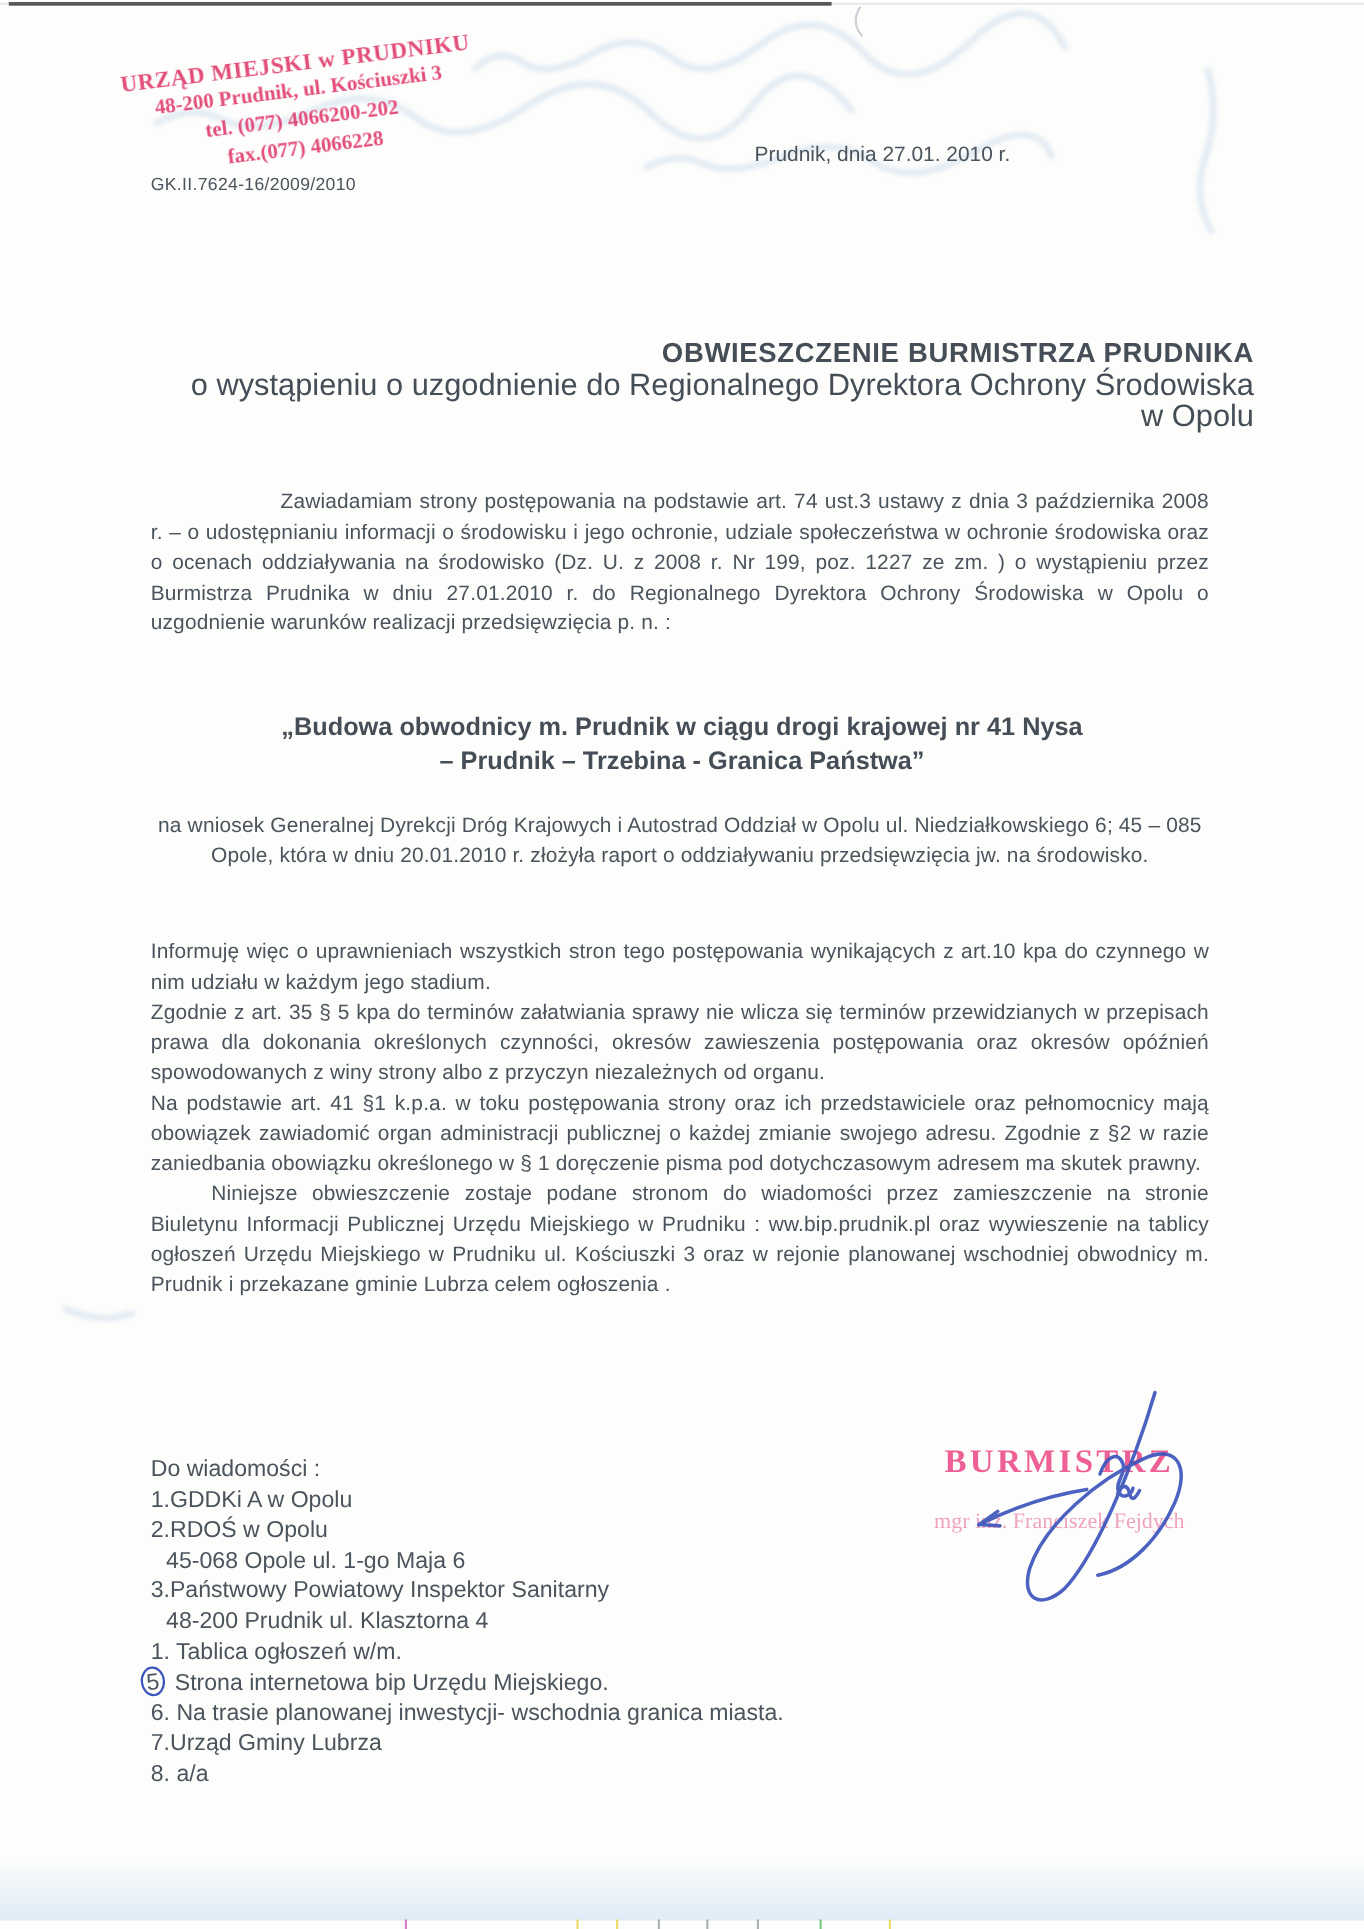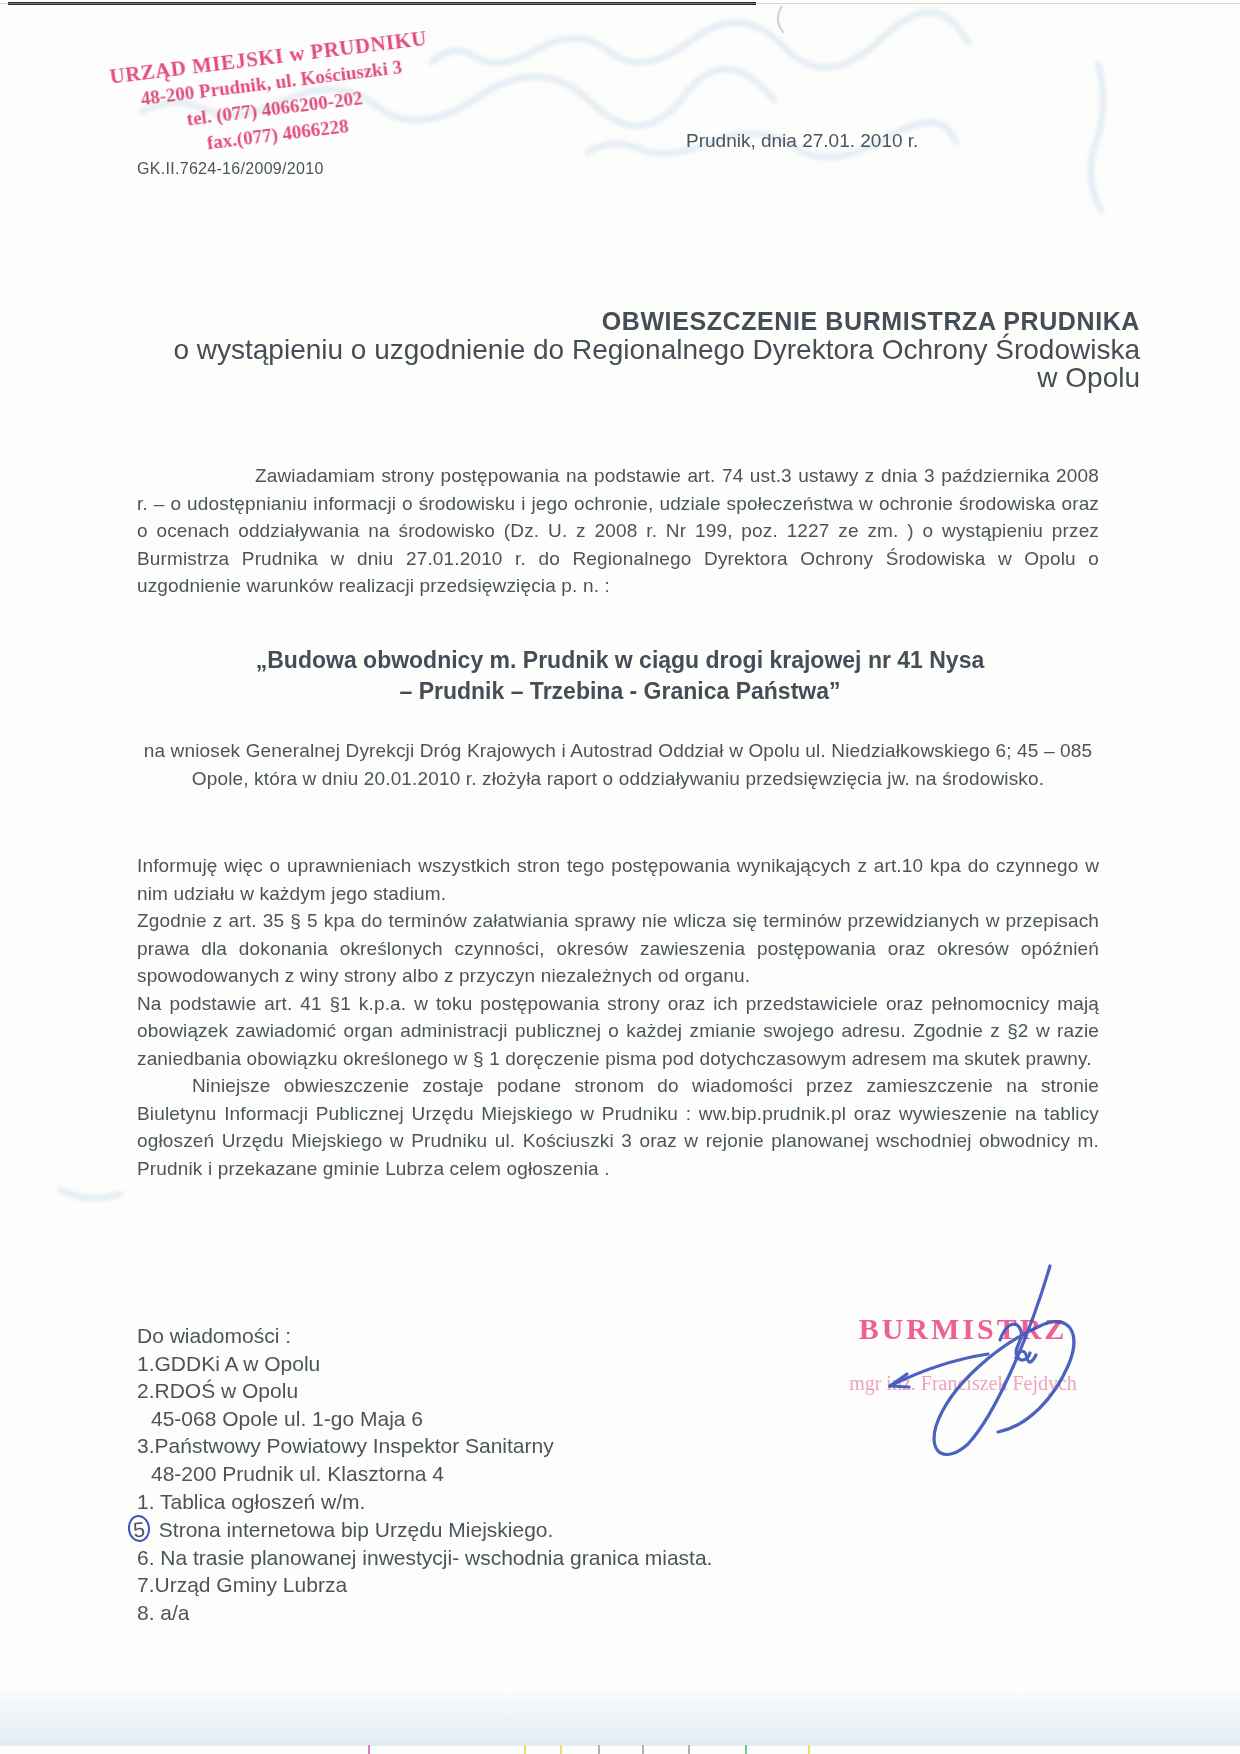--- a/index.html
+++ b/index.html
@@ -32,21 +32,21 @@
 
   .heading { position:absolute; left:100px; top:306px; width:1040px; text-align:right; color:#454e57; }
   .heading .title { font-size:25px; font-weight:bold; letter-spacing:.6px; line-height:30px; }
   .heading .subtitle { font-size:28px; font-weight:normal; line-height:28px; }
 
   .body-text {
     position:absolute; left:137px; width:962px;
     font-size:19px; line-height:27.5px; letter-spacing:.15px;
     text-align:justify; margin:0;
   }
-  .intro { top:443px; text-indent:118px;margin-top:19px; }
+  .intro { top:443px; text-indent:118px; }
   .project-title {
     position:absolute; left:110px; top:645px; width:1020px; text-align:center;
     font-size:23px; font-weight:bold; line-height:31px; color:#454e57;
   }
   .request { top:737px; text-align:center; }
   .block3 { top:852px; }
   .block3 p { margin:0; text-align:justify; }
   .block3 .indented { text-indent:55px; }
 
   .distribution { position:absolute; left:137px; top:1322px; font-size:21px; line-height:27.6px; }

